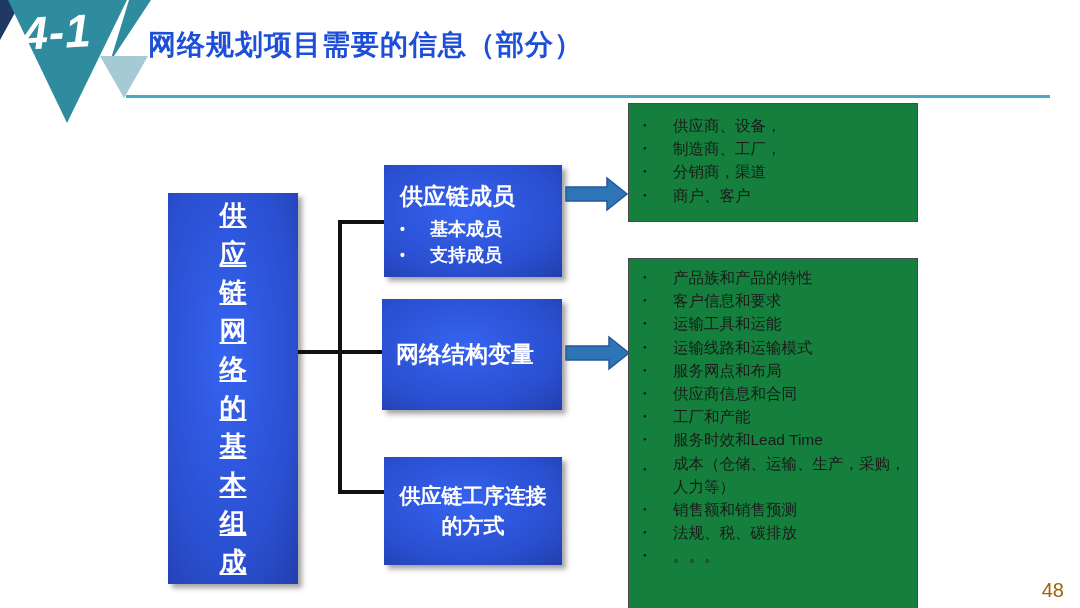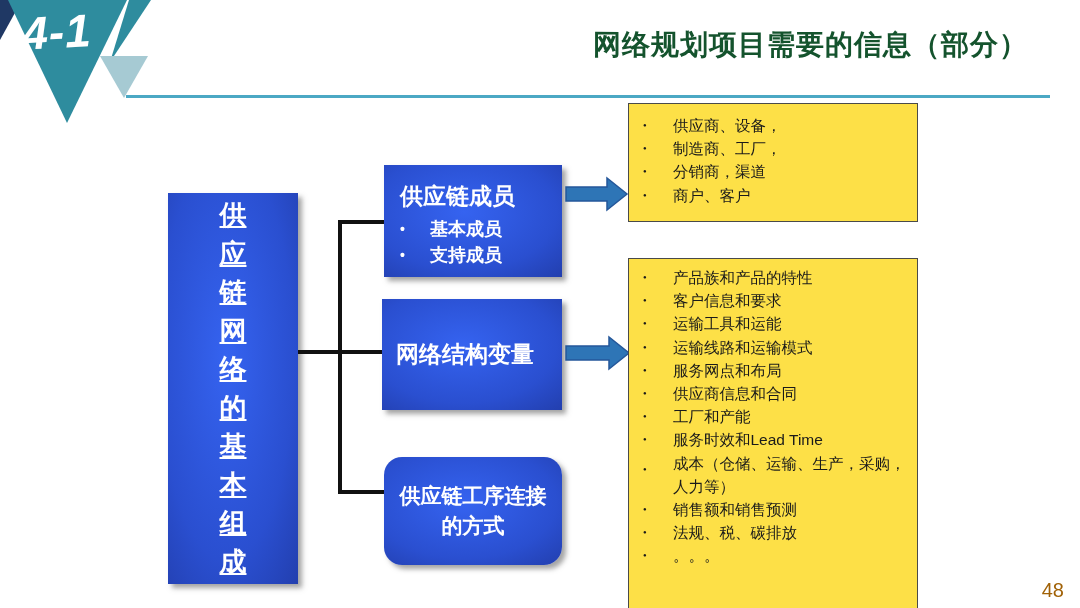--- a/index.html
+++ b/index.html
@@ -9,49 +9,49 @@
   }
   
   .badge{position:absolute;left:0;top:0;width:160px;height:132px;}
   .badge-num{
     position:absolute;left:22px;top:4px;width:110px;
     color:#ffffff;font-size:46px;font-weight:bold;font-style:italic;
     transform:rotate(-3deg);letter-spacing:1px;
   }
   .page-title{
     position:absolute;left:148px;top:26px;width:880px;
-    font-size:28px;font-weight:bold;color:#14532d;letter-spacing:1px;text-align:right;
+    font-size:28px;font-weight:bold;color:#1d4ed8;letter-spacing:1px;
   }
   .header-rule{position:absolute;left:126px;top:95px;width:924px;height:3px;background:#4BA8C4;}
   
   .bluebox{
     position:absolute;color:#fff;font-weight:bold;
     background:radial-gradient(ellipse 130% 130% at 45% 42%, #3563f0 0%, #2a4fd0 40%, #1b2f8e 82%, #141f66 100%);
     box-shadow:4px 4px 5px rgba(90,90,90,.55);
   }
   .rootbox{left:168px;top:193px;width:130px;height:391px;display:flex;align-items:center;justify-content:center;}
   .rootbox .vtext{
     width:30px;font-size:27px;line-height:38.5px;text-align:center;
     word-break:break-all;white-space:normal;text-decoration:underline;
   }
   .mbox1{left:384px;top:165px;width:178px;height:112px;padding:0;}
   .mbox1 .mtitle{margin:16px 0 4px 16px;font-size:23px;}
   .mrow{display:flex;margin-left:16px;line-height:26px;font-size:18px;}
   .mrow .bdot{width:30px;font-size:14px;}
   .mbox2{left:382px;top:299px;width:180px;height:111px;display:flex;align-items:center;}
   .mbox2 .mtitle{margin-left:14px;font-size:23px;font-family:Liberation Serif, serif;}
-  .mbox3{left:384px;top:457px;width:178px;height:108px;display:flex;flex-direction:column;align-items:center;justify-content:center;border-radius:18px;}
+  .mbox3{left:384px;top:457px;width:178px;height:108px;display:flex;flex-direction:column;align-items:center;justify-content:center;}
   .mbox3 .mtitle{font-size:21px;line-height:30px;text-align:center;}
   
   .conn{position:absolute;background:#111111;}
   
   .arrow{position:absolute;}
   
   .infobox{
-    position:absolute;left:628px;width:290px;background:#fde047;
+    position:absolute;left:628px;width:290px;background:#15803d;
     border:1.5px solid #4a4a4a;box-sizing:border-box;
     color:#1a1a1a;font-size:15.5px;
   }
   .ibox1{top:103px;height:119px;padding:10px 8px 0 14px;}
   .ibox2{top:258px;height:351px;padding:7px 8px 0 14px;}
   .irow{display:flex;line-height:23.2px;}
   .irow .bdot{flex:0 0 30px;font-size:11px;color:#1a1a1a;}
   .irow .itext{flex:1;}
   
   .page-num{position:absolute;right:16px;bottom:6px;font-size:20px;color:#a16207;}

